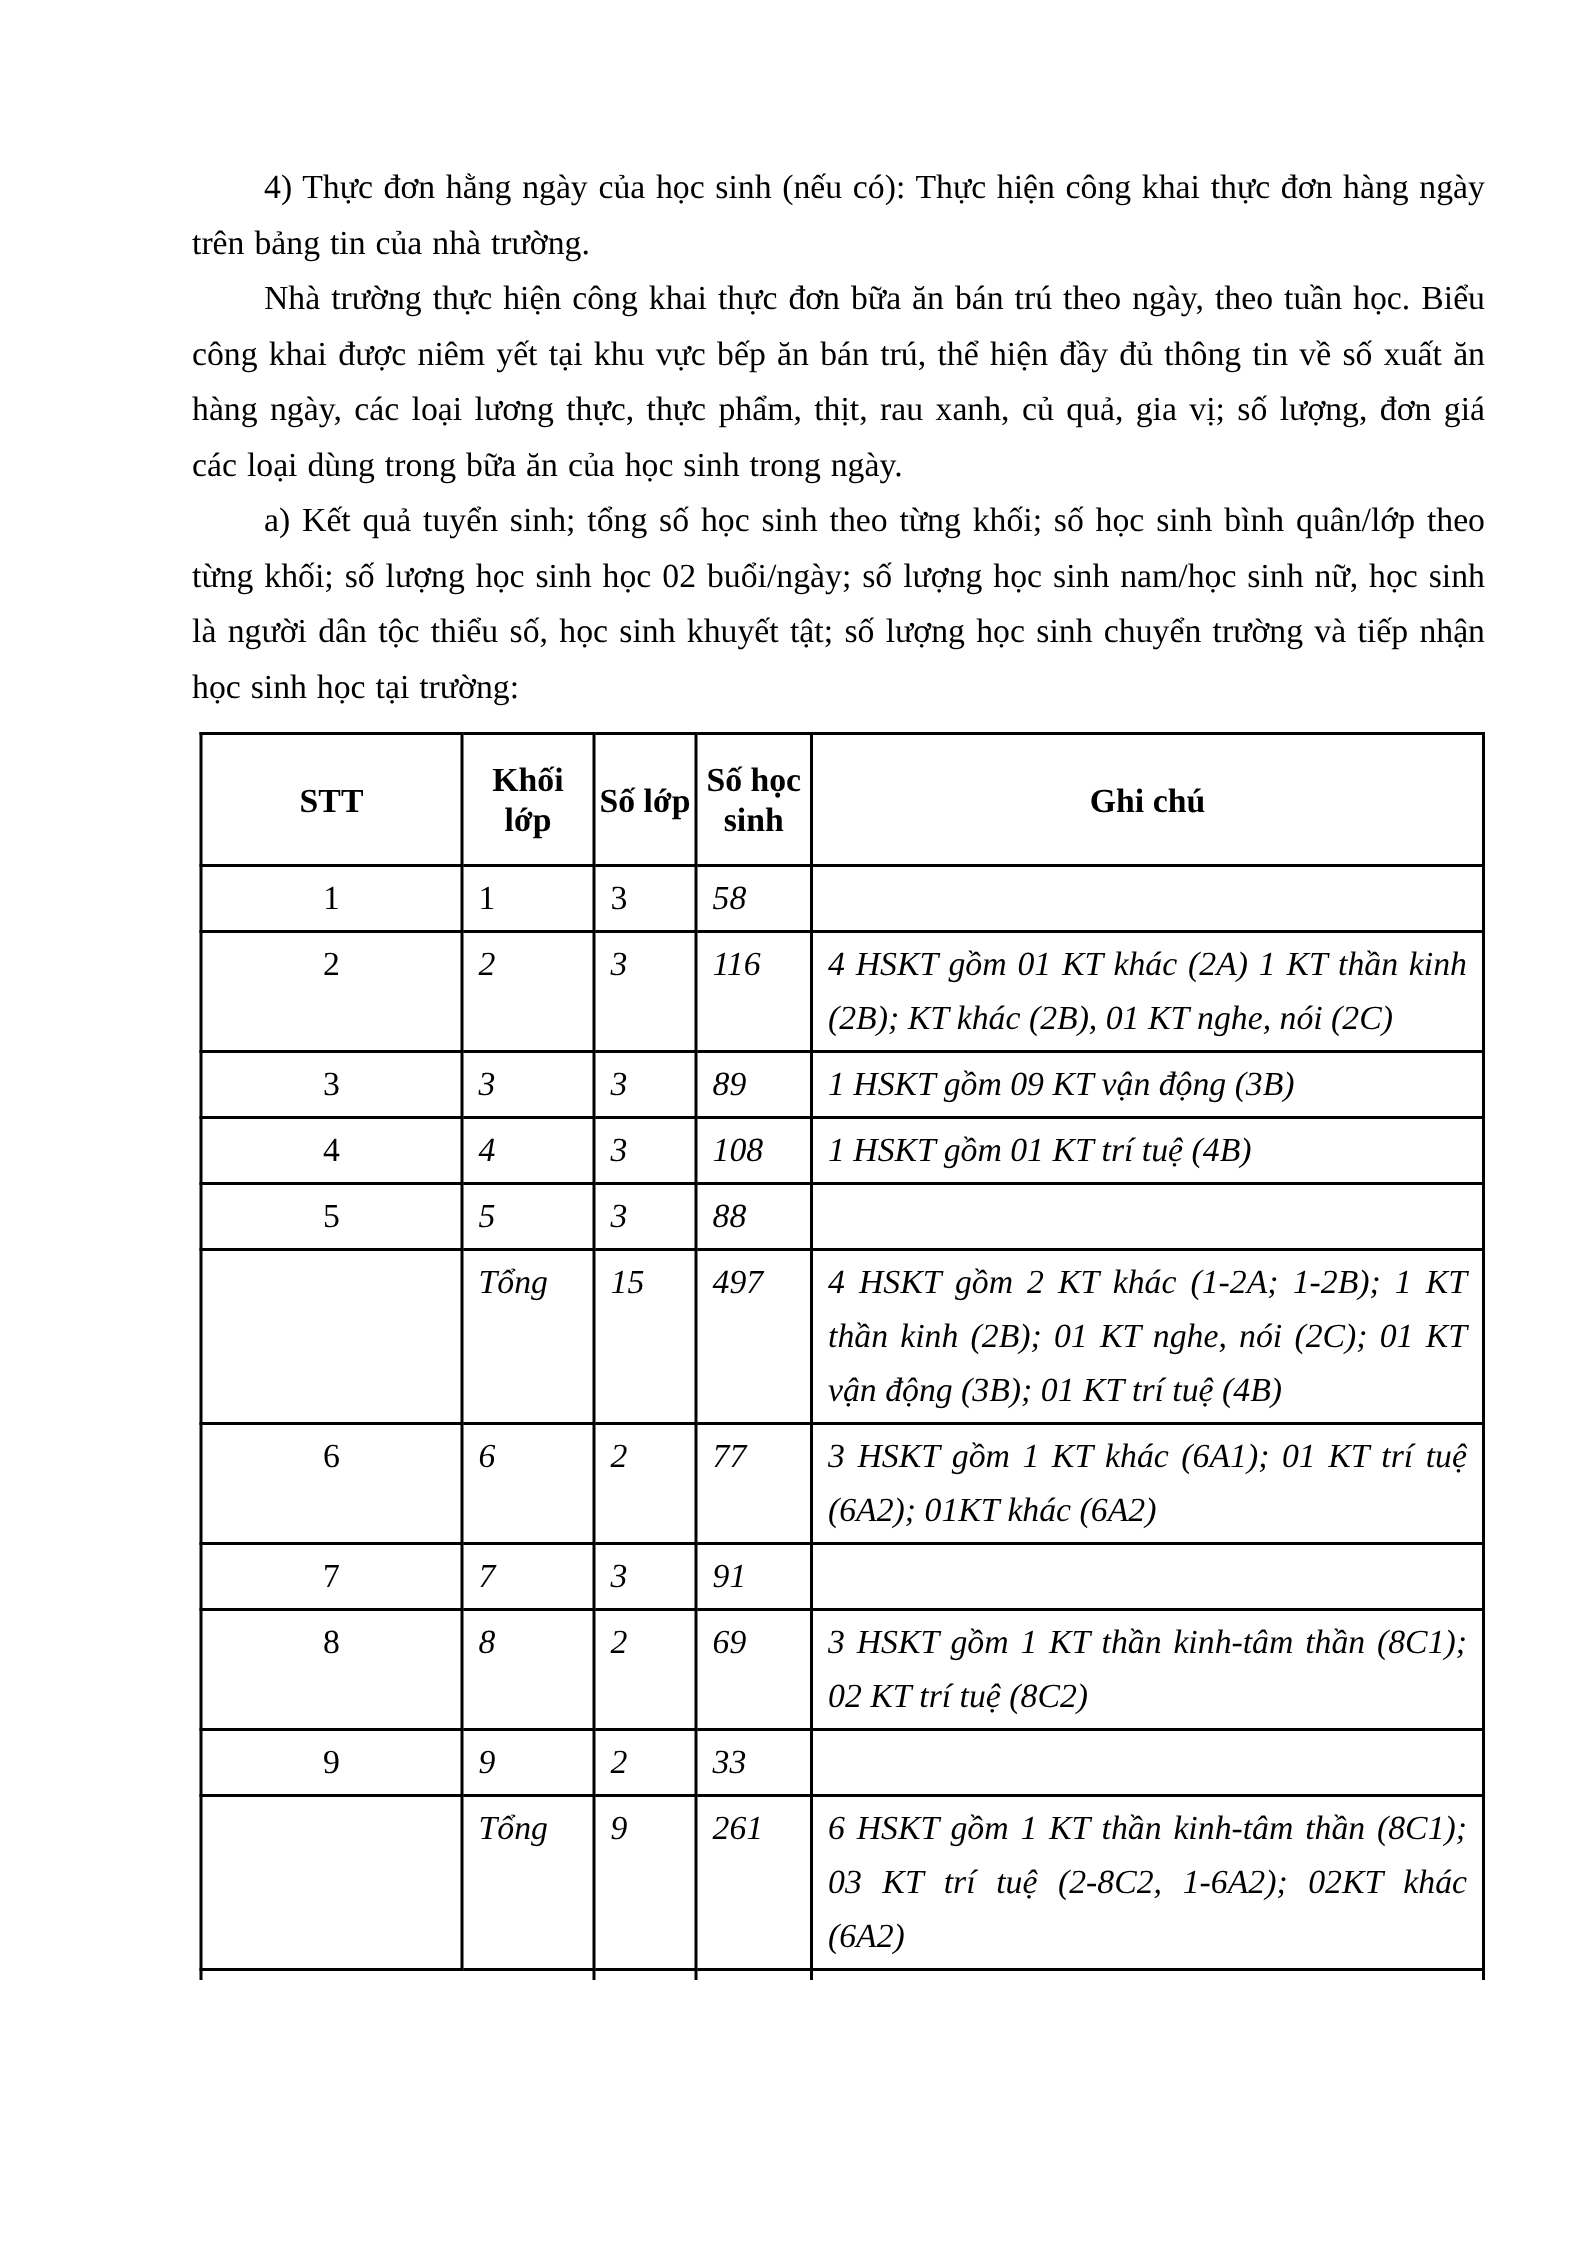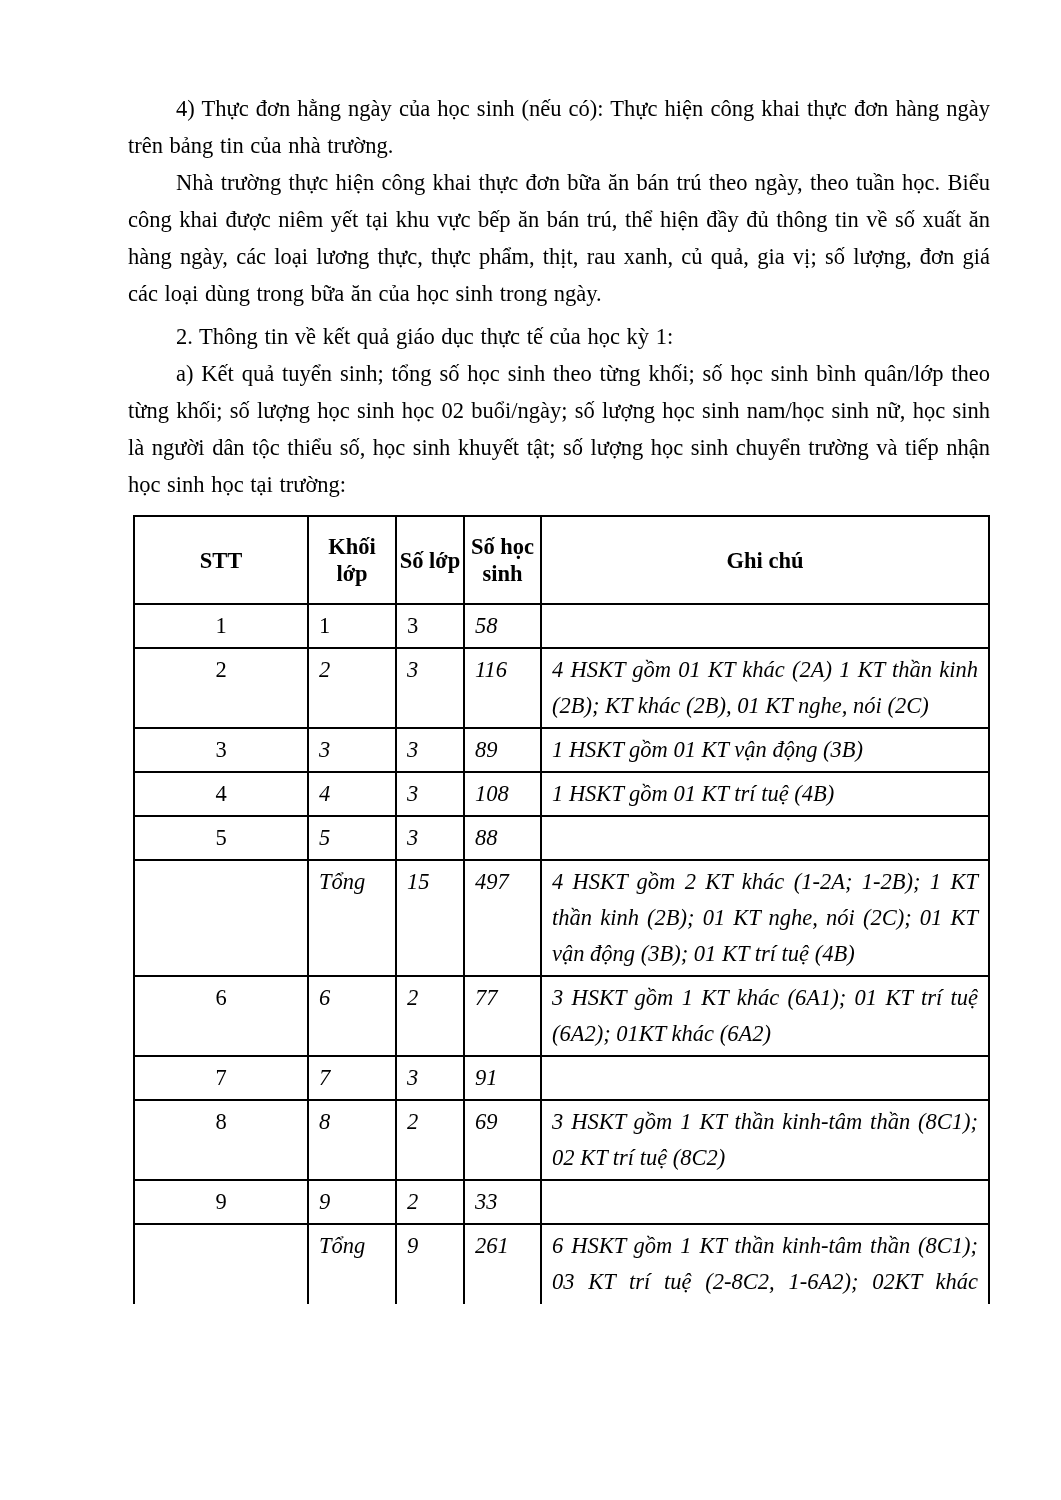--- a/index.html
+++ b/index.html
@@ -1,21 +1,21 @@
 <!DOCTYPE html>
 <html lang="vi"><head>
 <meta charset="utf-8">
 <style>
   * { box-sizing: border-box; }
   html, body { margin: 0; padding: 0; background: #ffffff; }
   .page {
     position: relative;
     width: 1061px;
     height: 1304px;
-    margin: 0 auto;
+    margin: 16px auto;
     background: #ffffff;
     color: #000000;
     font-family: "Liberation Serif", "DejaVu Serif", serif;
     font-size: 22.5px;
     padding: 90px 71px 0 128px;
     overflow: hidden;
   }
   .para {
     margin: 0;
     text-align: justify;
@@ -66,21 +66,20 @@
     font-style: italic;
   }
 </style>
 </head>
 <body>
 
 <div class="page">
 
   <p class="para">4) Thực đơn hằng ngày của học sinh (nếu có): Thực hiện công khai thực đơn hàng ngày trên bảng tin của nhà trường.</p>
   <p class="para">Nhà trường thực hiện công khai thực đơn bữa ăn bán trú theo ngày, theo tuần học. Biểu công khai được niêm yết tại khu vực bếp ăn bán trú, thể hiện đầy đủ thông tin về số xuất ăn hàng ngày, các loại lương thực, thực phẩm, thịt, rau xanh, củ quả, gia vị; số lượng, đơn giá các loại dùng trong bữa ăn của học sinh trong ngày.</p>
-  <p class="para spaced">2. Thông tin về kết quả giáo dục thực tế của học kỳ 1:</p>
   <p class="para">a) Kết quả tuyển sinh; tổng số học sinh theo từng khối; số học sinh bình quân/lớp theo từng khối; số lượng học sinh học 02 buổi/ngày; số lượng học sinh nam/học sinh nữ, học sinh là người dân tộc thiểu số, học sinh khuyết tật; số lượng học sinh chuyển trường và tiếp nhận học sinh học tại trường:</p>
 
   <table class="stats">
     <colgroup id="cols">
         <col style="width: 174px;">
         <col style="width: 88px;">
         <col style="width: 68px;">
         <col style="width: 77px;">
         <col style="width: 448px;">
       </colgroup>
@@ -106,21 +105,21 @@
           <td class="it al-left">2</td>
           <td class="it al-left">3</td>
           <td class="it al-left">116</td>
           <td class="it al-justify">4 HSKT gồm 01 KT khác (2A) 1 KT thần kinh (2B); KT khác (2B), 01 KT nghe, nói (2C)</td>
         </tr>
         <tr>
           <td class="al-center">3</td>
           <td class="it al-left">3</td>
           <td class="it al-left">3</td>
           <td class="it al-left">89</td>
-          <td class="it al-left">1 HSKT gồm 01 KT vận động (3B)</td>
+          <td class="it al-left">1 HSKT gồm 09 KT vận động (3B)</td>
         </tr>
         <tr>
           <td class="al-center">4</td>
           <td class="it al-left">4</td>
           <td class="it al-left">3</td>
           <td class="it al-left">108</td>
           <td class="it al-left">1 HSKT gồm 01 KT trí tuệ (4B)</td>
         </tr>
         <tr>
           <td class="al-center">5</td>

